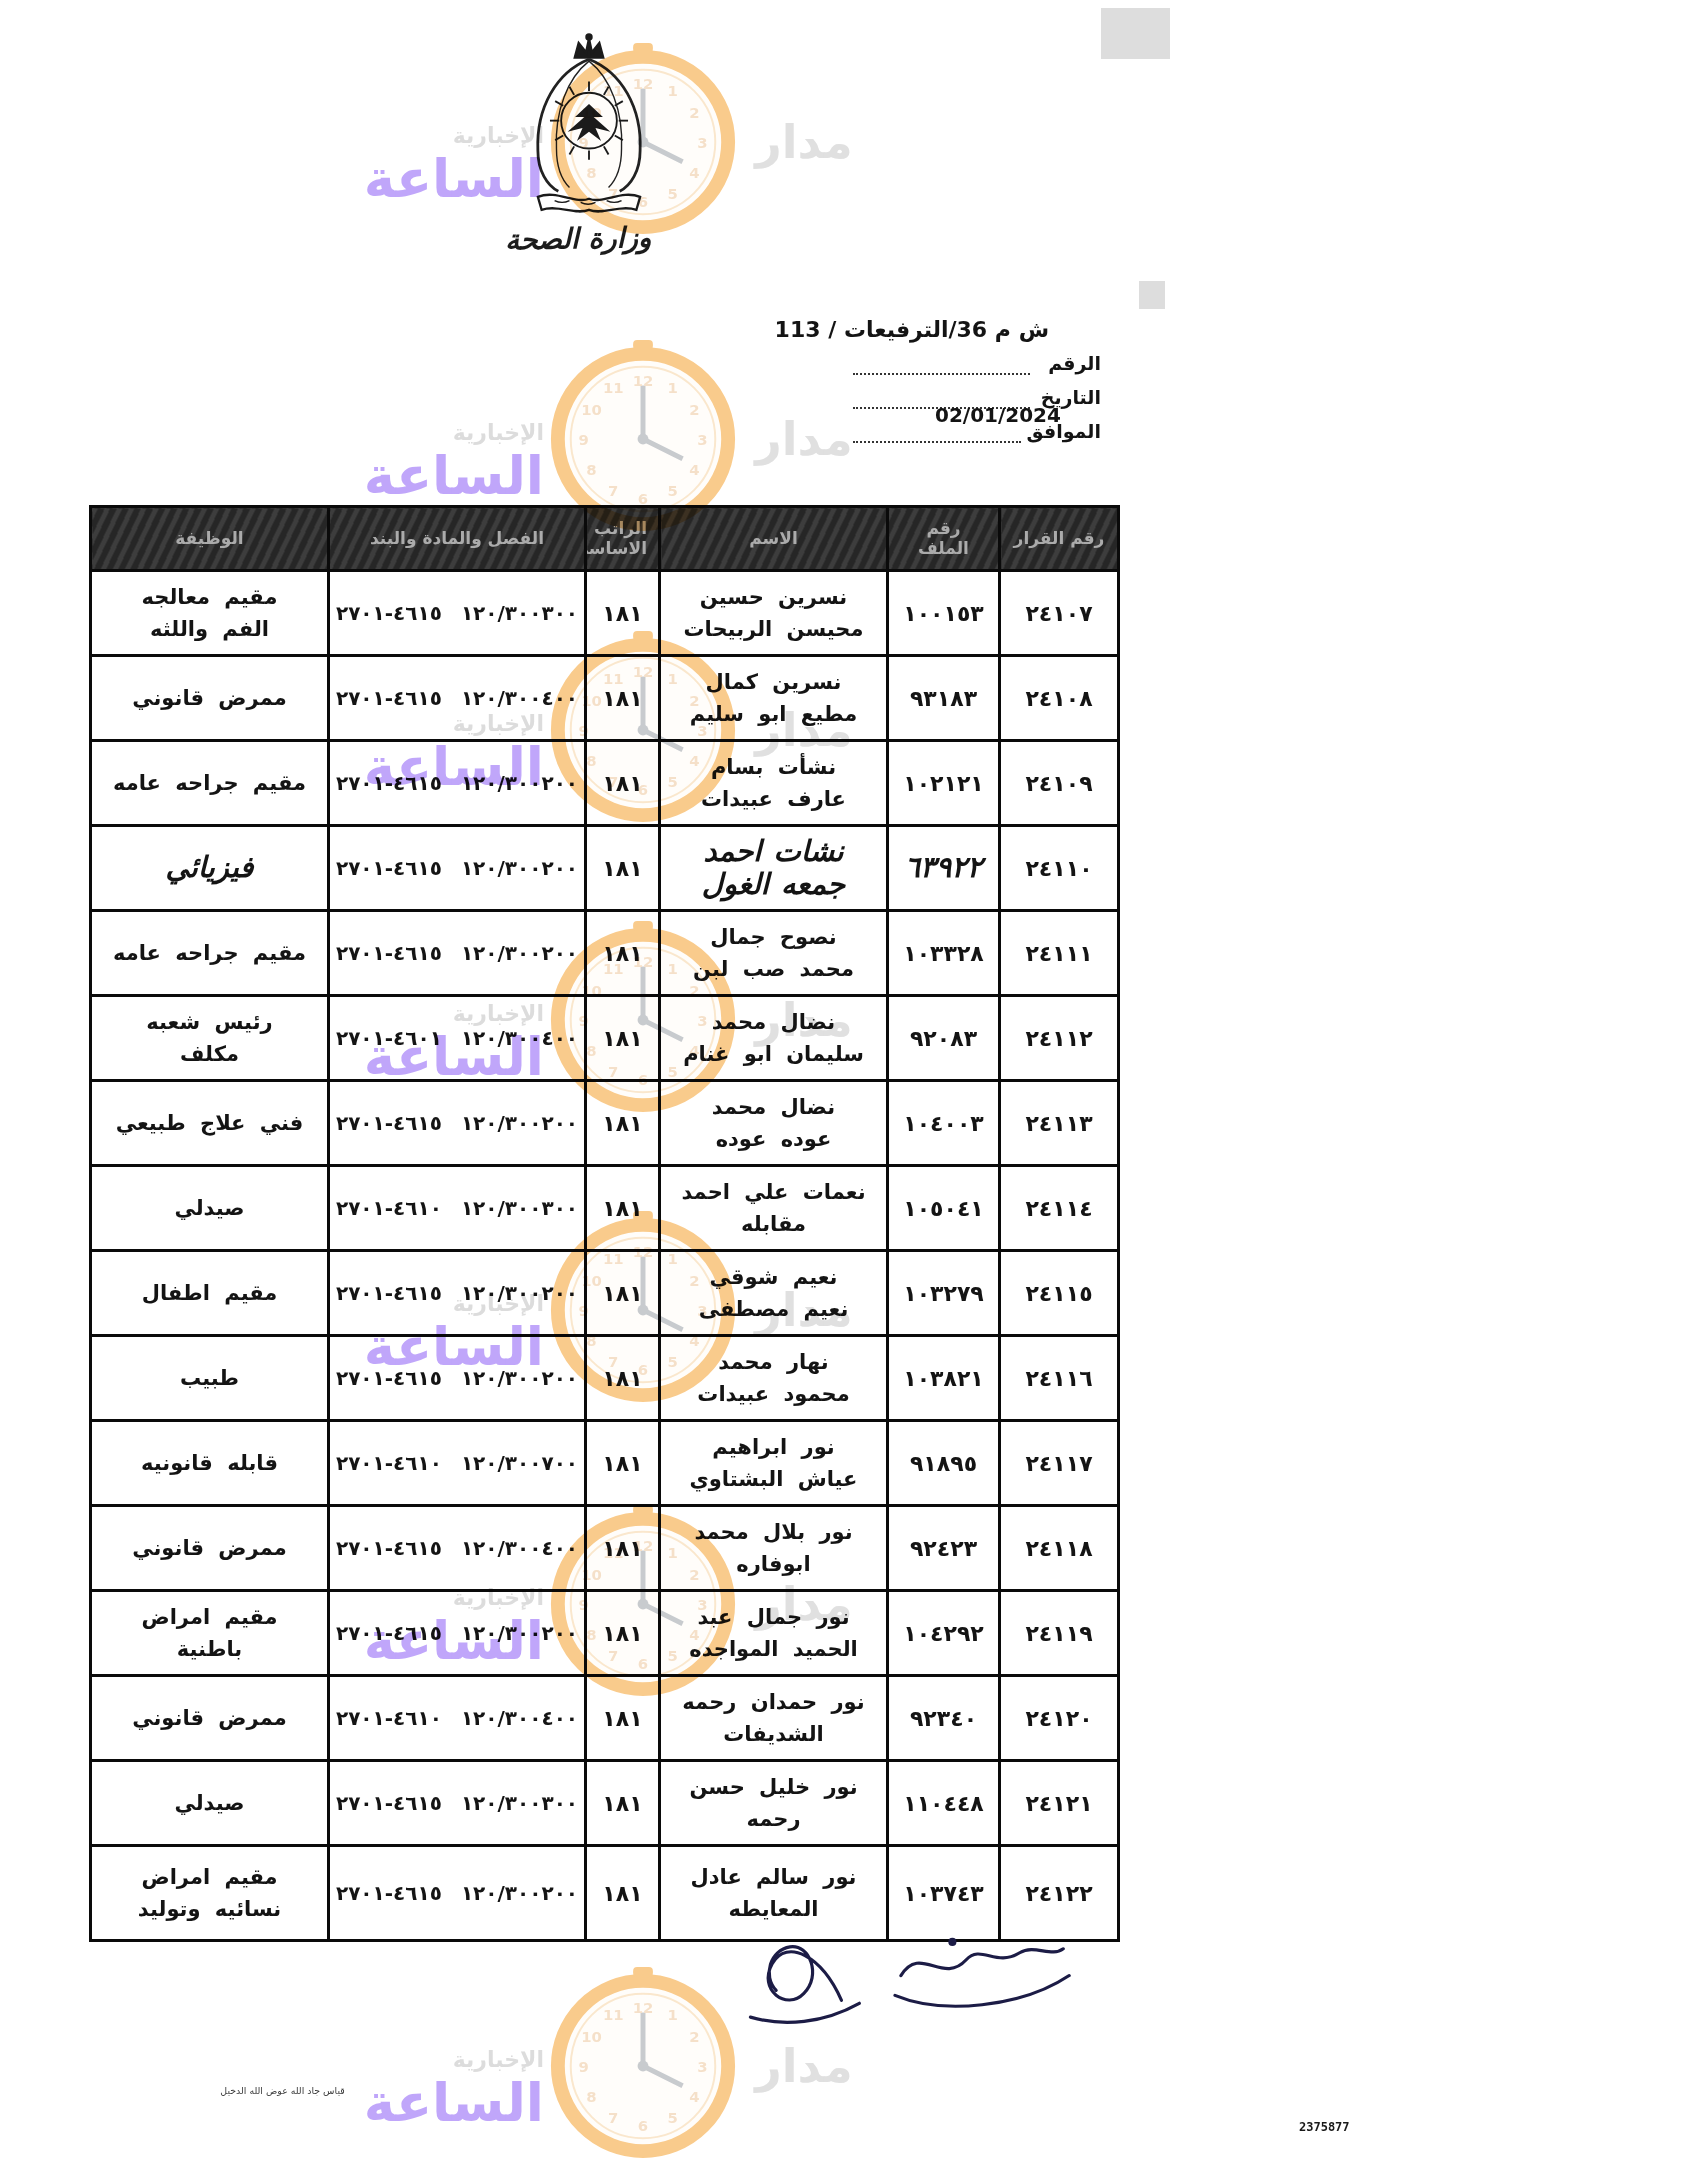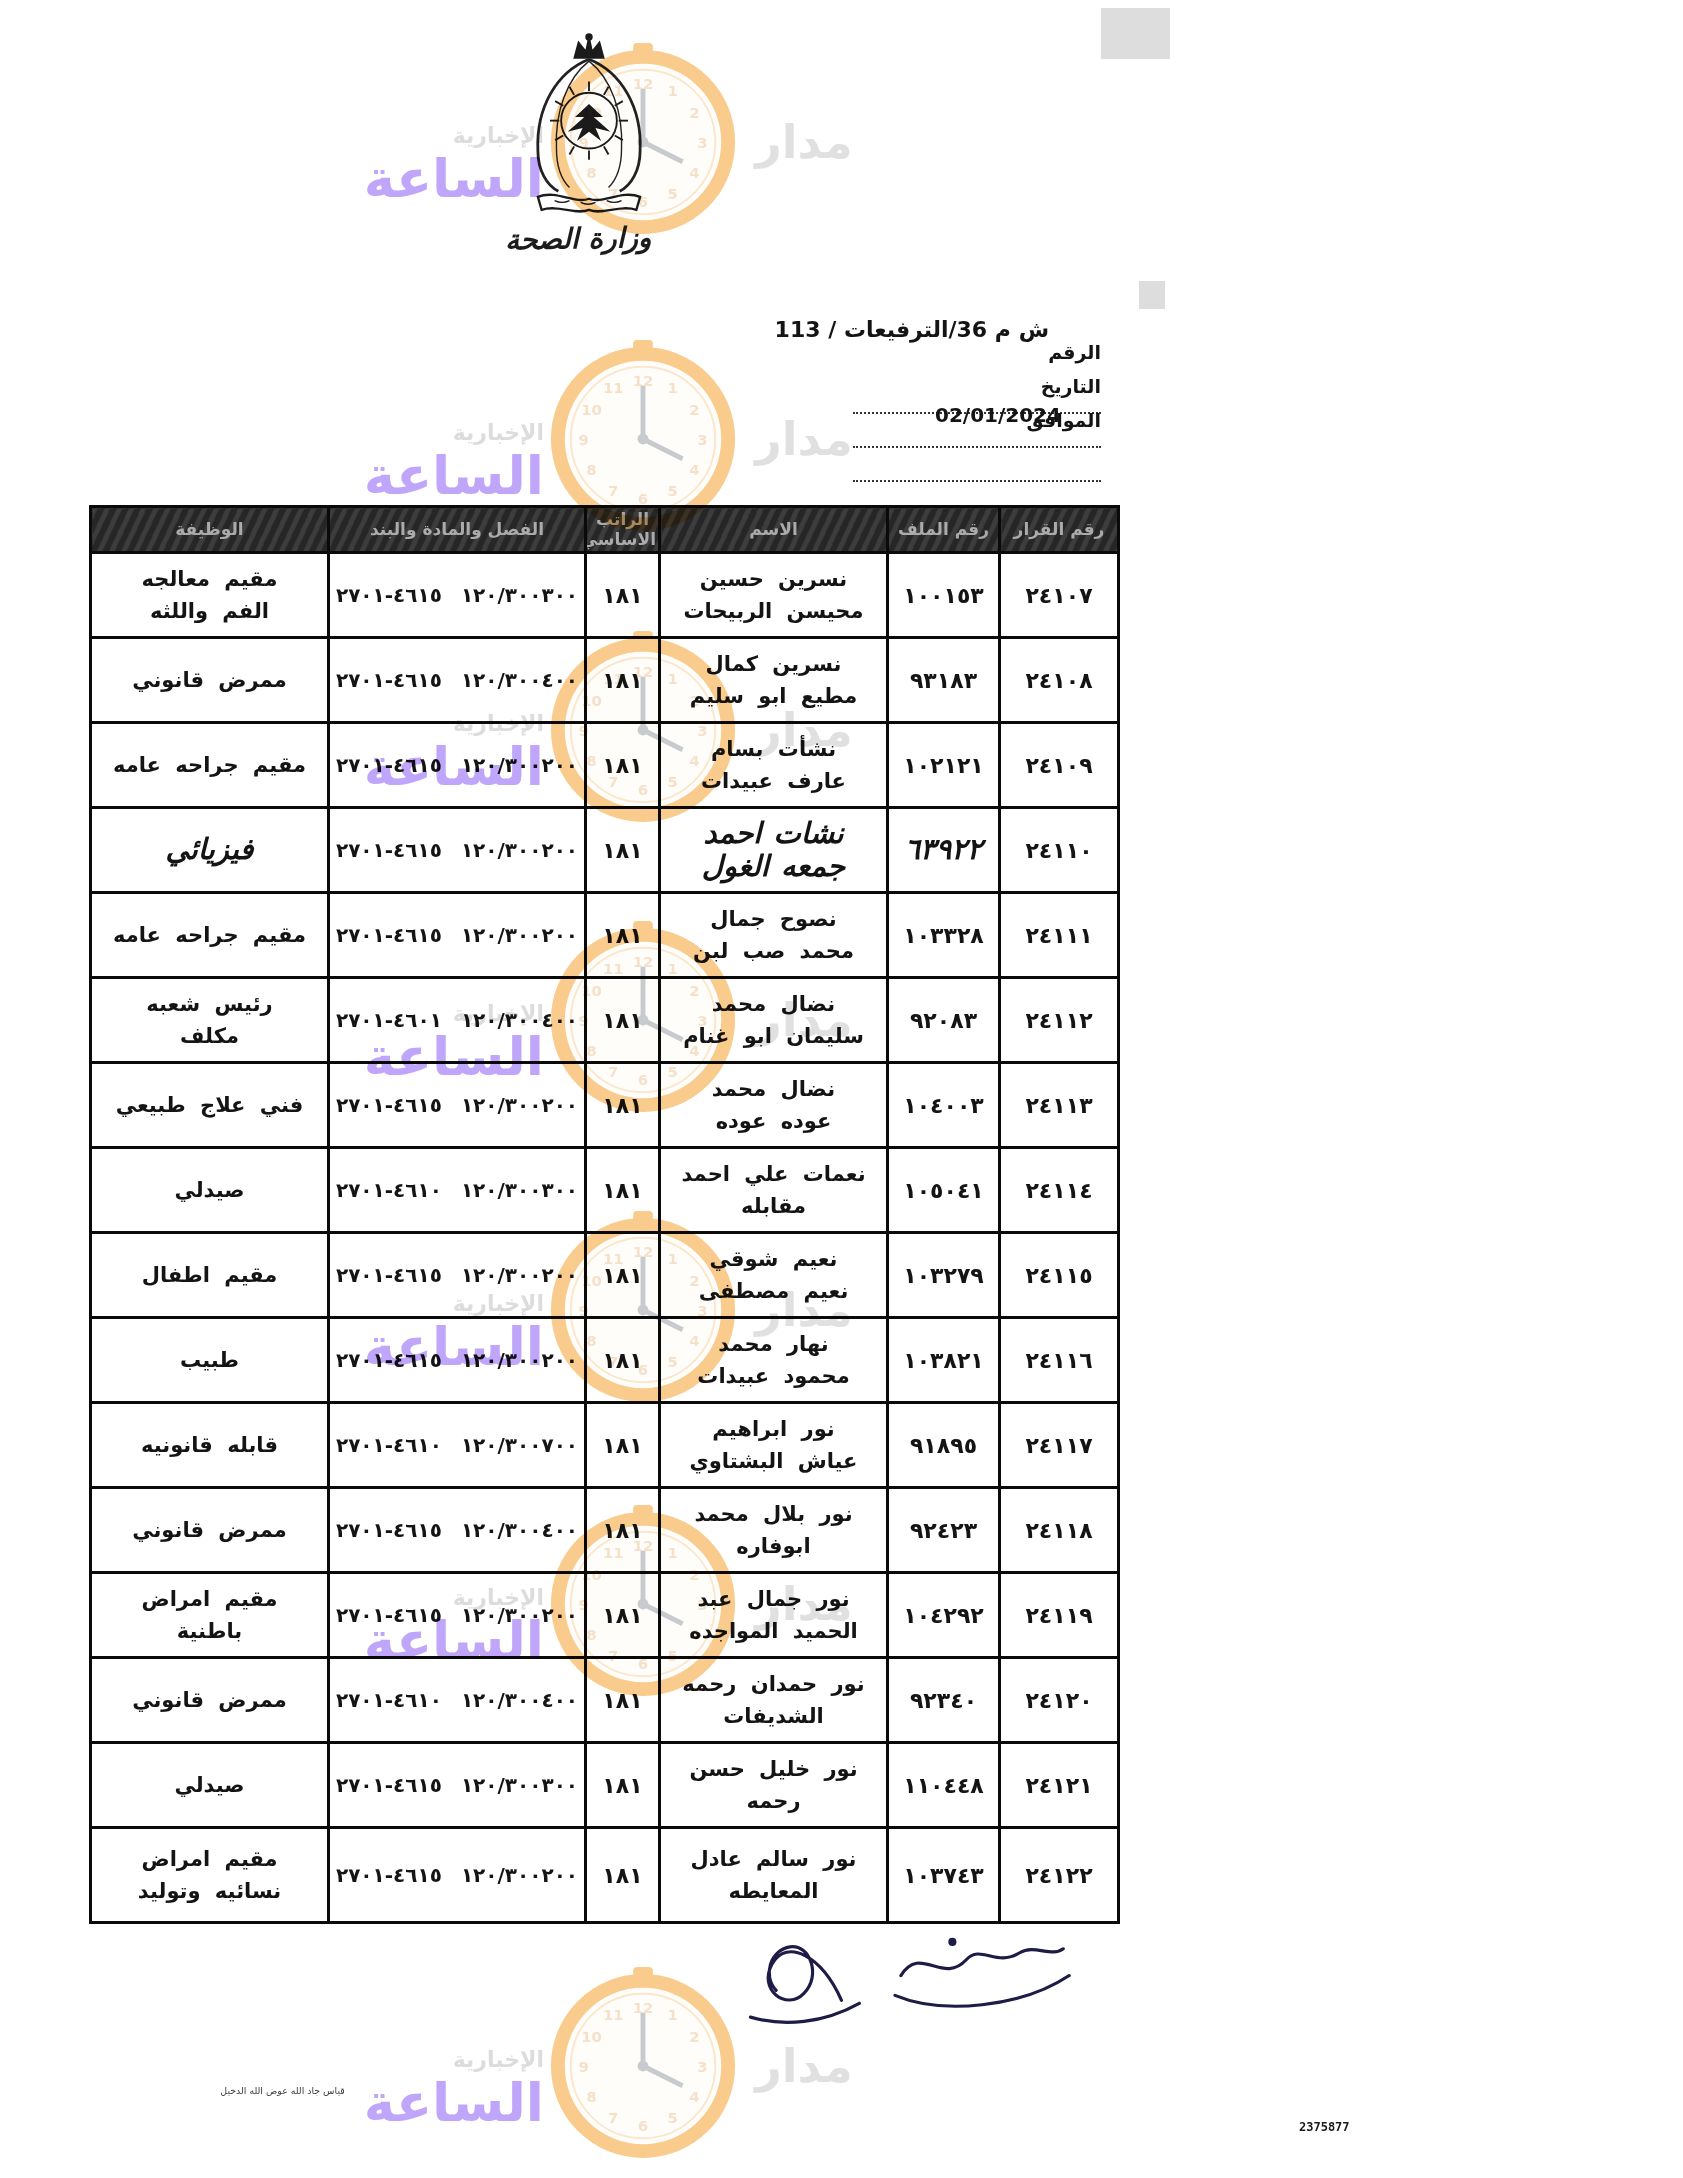--- a/index.html
+++ b/index.html
@@ -17,42 +17,42 @@
     margin-top:-6px; font-size:28px; font-weight:700; font-style:italic;
     transform:rotate(-1deg); letter-spacing:1px; color:#1c1c1c;
   }
 
   
   .doc-ref {
     position:absolute; left:851px; top:317px; width:198px; text-align:center;
     font-size:22px; font-weight:700; white-space:nowrap;
   }
   .ref-block { position:absolute; left:853px; top:341px; width:248px; }
-  .ref-row { display:flex; height:34px; gap:6px;flex-direction:column; }
+  .ref-row { display:flex; align-items:flex-end; height:34px; gap:6px; }
   .ref-label { flex:0 0 65px; font-size:19px; font-weight:700; text-align:right; padding-bottom:1px; }
   .leader { flex:1; border-bottom:2.5px dotted #333; height:100%; }
   .date-value {
     position:absolute; left:935px; top:403px; width:109px; text-align:center;
     font-size:20px; font-weight:700; direction:ltr;
   }
 
   
   table.promo {
     position:absolute; left:89px; top:505px; width:1028px;
     border-collapse:collapse; table-layout:fixed;
   }
   .promo th, .promo td {
     border:3px solid #0a0a0a; text-align:center; vertical-align:middle;
     font-weight:700; overflow:hidden;
   }
   .promo thead th {
     height:46px; font-size:17px; color:#ababab;
     background:#2e2e2e;
     background-image:repeating-linear-gradient(115deg, rgba(255,255,255,.07) 0 5px, rgba(0,0,0,.18) 5px 11px);
-    line-height:1.15; padding:2px;
+    line-height:1.15; padding:11px;
   }
   .promo tbody tr { height:85px; }
   .promo tbody tr:last-child { height:95px; }
   td.num { font-size:22px; letter-spacing:1px; }
   td.ar  { font-size:21px; word-spacing:7px; line-height:1.55; padding:2px 20px; }
   td.art { font-size:20px; word-spacing:12px; letter-spacing:1px; }
   td.hand-cell { font-size:29px; font-style:italic; line-height:1.15; word-spacing:2px; }
 
   
   .signature-area { position:absolute; left:693px; top:1906px; width:396px; height:149px; }

